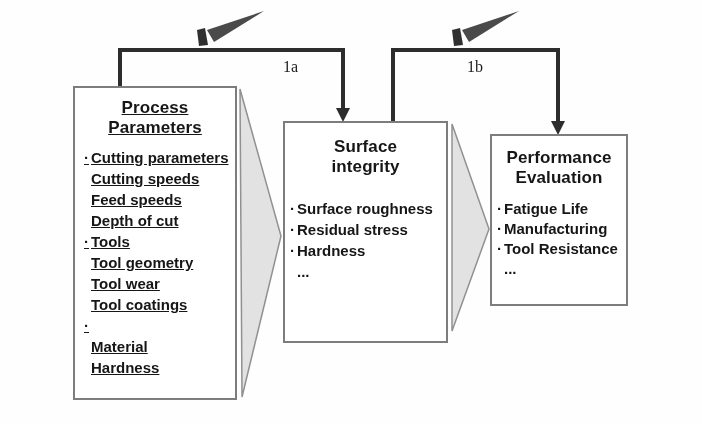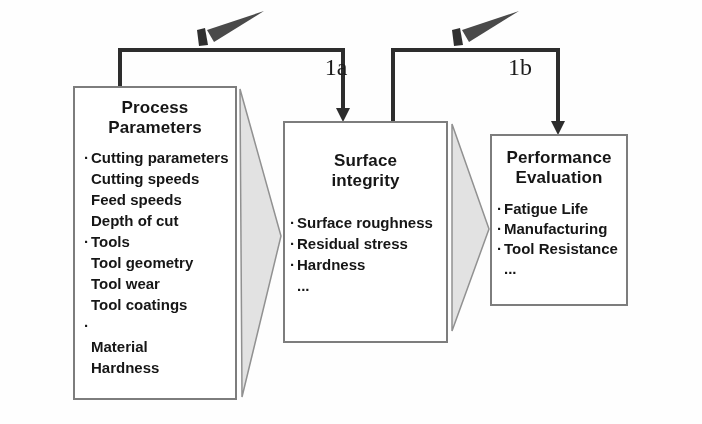--- a/index.html
+++ b/index.html
@@ -12,45 +12,45 @@
     position:relative; width:702px; height:424px; overflow:hidden;
     background:var(--background);
     font-family:"Liberation Sans","DejaVu Sans",sans-serif;
     color:var(--text);
   }
   .overlay{position:absolute; left:0; top:0; width:702px; height:424px;}
   .box{
     position:absolute; box-sizing:border-box;
     background:var(--box_fill); border:2px solid var(--box_border);
   }
-  #box1{left:73px; top:86px; width:164px; height:314px;}
+  #box1{left:73px; top:86px; width:164px; height:314px;text-decoration:underline;}
   #box2{left:283px; top:121px; width:165px; height:222px;}
   #box3{left:490px; top:134px; width:138px; height:172px;}
   .title{
     text-align:center; font-weight:bold; font-size:17px; line-height:20px;
     color:var(--text); letter-spacing:0.1px;
   }
   .title span{display:block;}
   #box1 .title{margin-top:10px;}
-  #box2 .title{margin-top:28px;}
+  #box2 .title{margin-top:14px;}
   #box3 .title{margin-top:12px;}
   .items{font-weight:bold; font-size:15px; color:var(--text);}
   #box1 .items{margin-top:9px;  padding-left:9px;}
   #box2 .items{margin-top:21px; padding-left:5px;}
   #box3 .items{margin-top:11px; padding-left:5px;}
   .item{display:flex; align-items:baseline;}
   #box1 .item{line-height:21px;}
   #box2 .item{line-height:21px;}
   #box3 .item{line-height:20px;}
   .dot{flex:0 0 7px; width:7px;}
   .itxt{white-space:nowrap;}
   .conn-label{
-    position:absolute; width:34px; text-align:center;
+    position:absolute; width:34px; text-align:left;
     font-family:"Liberation Serif","DejaVu Serif",serif;
-    font-size:24px; line-height:22px; color:var(--label_text);margin-left:36px;
+    font-size:16px; line-height:22px; color:var(--label_text);
   }
   #label-1a{left:283px; top:56px;}
   #label-1b{left:467px; top:56px;}
 </style>
 </head>
 <body>
 
 <div class="stage">
 
   <svg class="overlay" viewBox="0 0 702 424">

